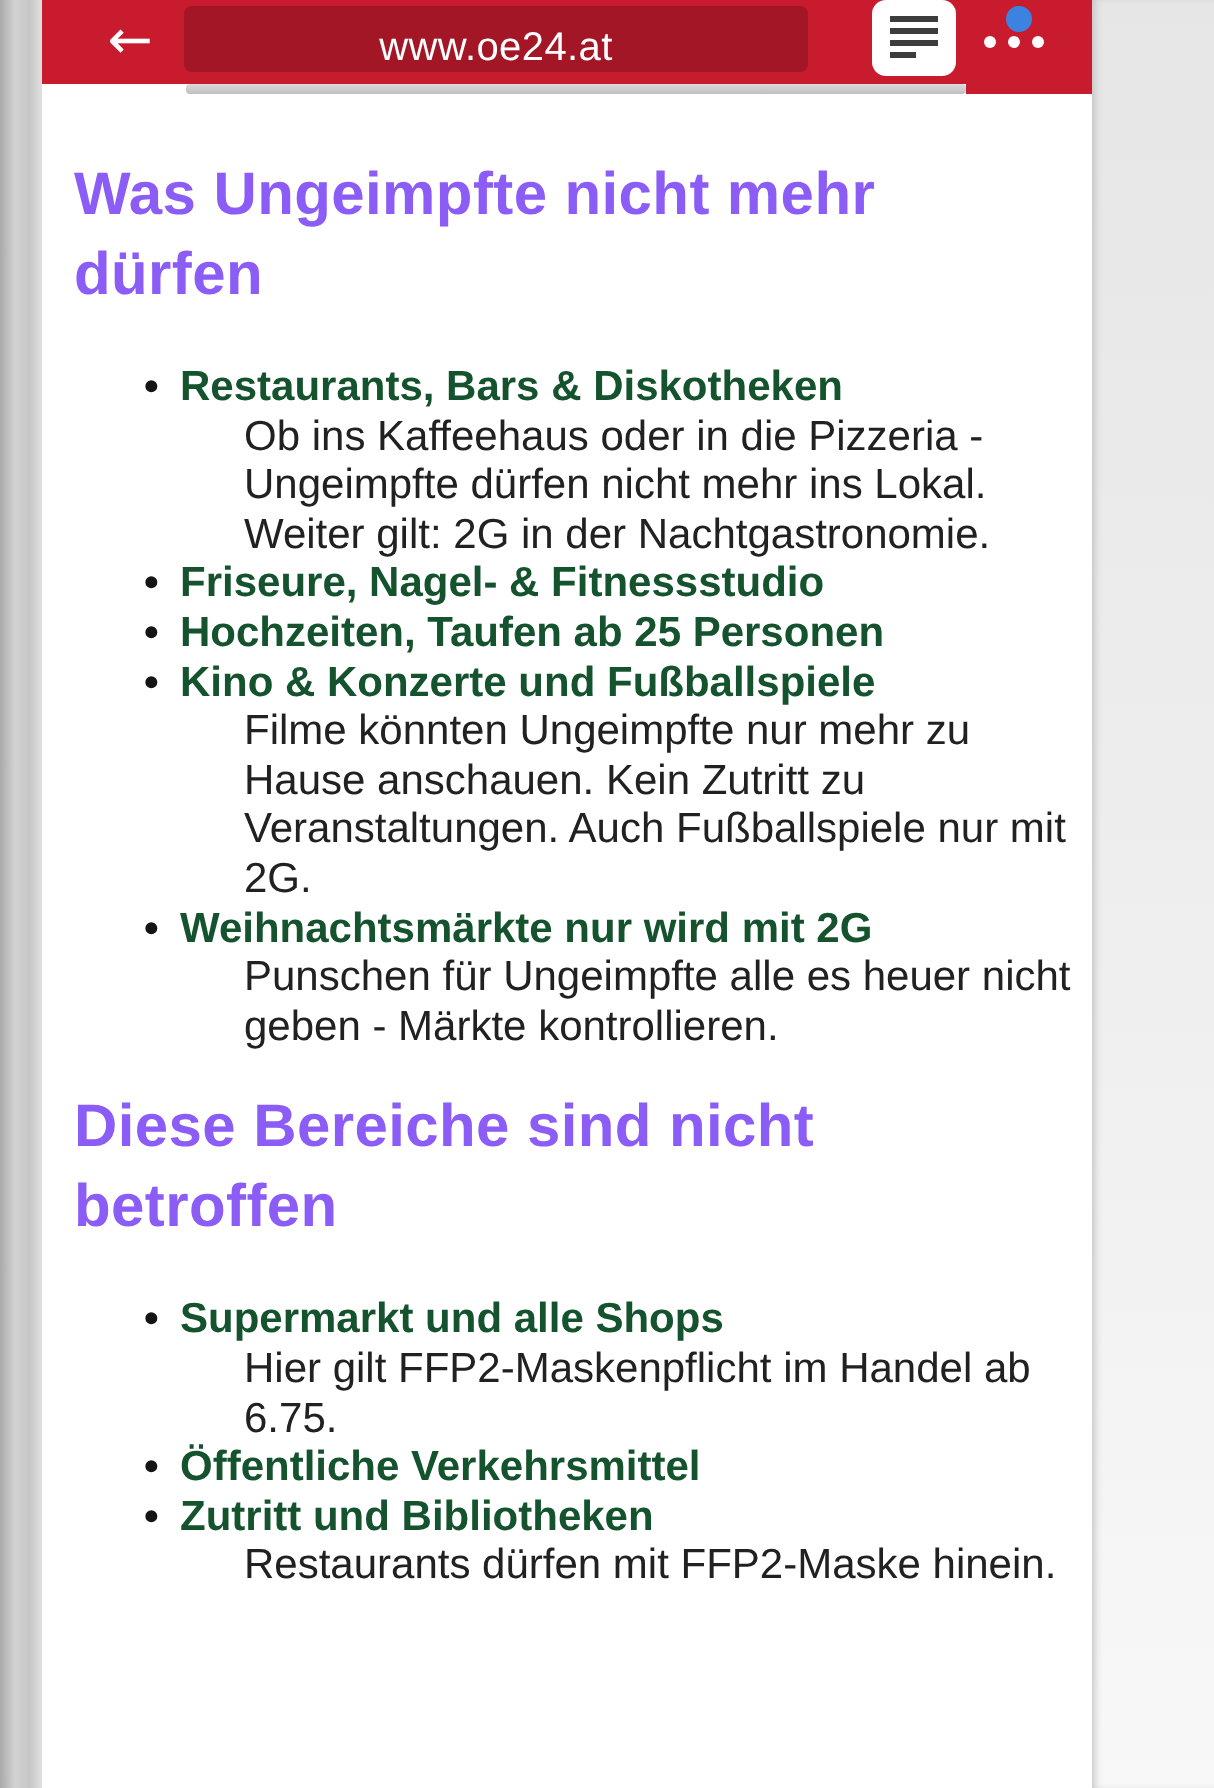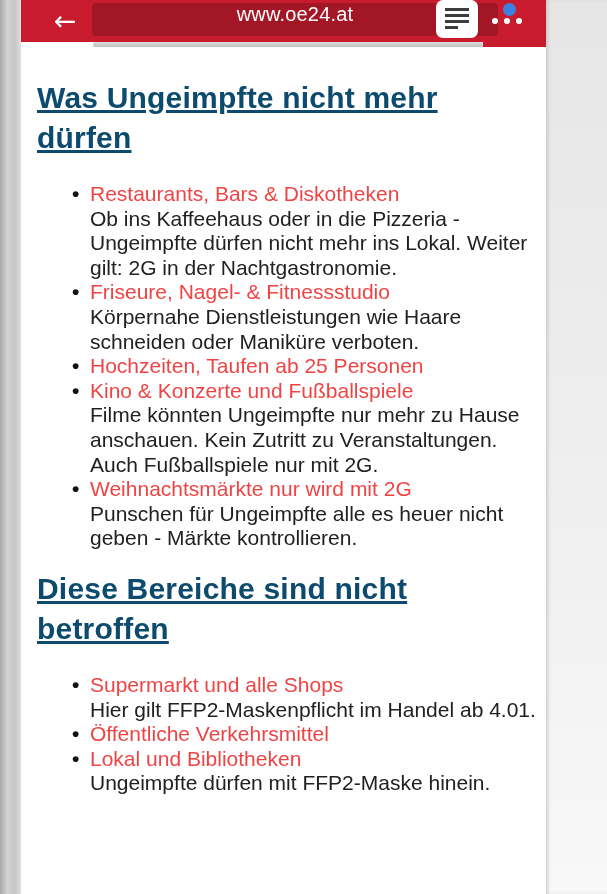--- a/index.html
+++ b/index.html
@@ -29,23 +29,23 @@
     position:absolute;left:21px;top:0;width:525px;height:42px;
     background:var(--toolbar-red);
   }
   .back-button{
     position:absolute;left:26px;top:0;width:36px;height:42px;
     display:flex;align-items:center;justify-content:center;
     color:#ffffff;font-family:"DejaVu Sans",sans-serif;font-size:27px;line-height:42px;
     cursor:pointer;
   }
   .url-pill{
-    position:absolute;left:71px;top:3px;width:406px;height:33px;
+    position:absolute;left:71px;top:3px;width:312px;height:33px;
     background:var(--pill-red);border-radius:4px;
-    display:flex;align-items:flex-start;justify-content:center;
+    display:flex;align-items:flex-end;justify-content:center;
   }
   .url-text{
     color:#ffffff;font-size:20px;letter-spacing:.2px;
   }
   .reader-button{
     position:absolute;left:415px;top:0px;width:42px;height:38px;
     background:#ffffff;border-radius:7px;
     display:flex;align-items:center;justify-content:center;
     cursor:pointer;
   }
@@ -67,37 +67,37 @@
   .header-remnant{
     position:absolute;left:483px;top:42px;width:63px;height:5px;
     background:var(--toolbar-red);
   }
   
   .content{
     position:absolute;left:37px;top:60px;width:510px;
     color:#212121;
   }
   .section-heading{
-    font-size:30px;font-weight:700;line-height:40px;color:#0c4a6e;
+    font-size:30px;font-weight:700;line-height:40px;color:#8b5cf6;
     letter-spacing:.2px;
-    margin:18px 0 24px 0;max-width:430px;text-decoration:underline;
+    margin:18px 0 24px 0;max-width:430px;
   }
   ul.bullet-list{
     list-style:none;margin:0;padding:0 0 0 53px;
   }
   ul.bullet-list li{
     position:relative;font-size:21px;line-height:24.6px;color:#212121;
   }
   ul.bullet-list li::before{
     content:"\2022";
     position:absolute;left:-18px;top:0;
     font-weight:700;color:#141414;
   }
-  .item-title{display:block;font-weight:400;color:#ef4444;}
-  .item-body{display:block;}
+  .item-title{display:block;font-weight:700;color:#14532d;}
+  .item-body{display:block;margin-left:32px;}
 </style>
 </head>
 <body>
 
 <div class="edge-left"></div>
 <div class="edge-right"></div>
 
 <div class="toolbar">
   <div class="back-button">
     <span>←</span>
@@ -128,41 +128,40 @@
 
 <div class="content">
     <h1 class="section-heading">Was Ungeimpfte nicht mehr dürfen</h1>
     <ul class="bullet-list">
       <li>
         <span class="item-title">Restaurants, Bars &amp; Diskotheken</span>
         <span class="item-body">Ob ins Kaffeehaus oder in die Pizzeria - Ungeimpfte dürfen nicht mehr ins Lokal. Weiter gilt: 2G in der Nachtgastronomie.</span>
       </li>
       <li>
         <span class="item-title">Friseure, Nagel- &amp; Fitnessstudio</span>
-        <span class="item-body">Körpernahe Dienstleistungen wie Haare schneiden oder Maniküre verboten.</span>
       </li>
       <li>
         <span class="item-title">Hochzeiten, Taufen ab 25 Personen</span>
       </li>
       <li>
         <span class="item-title">Kino &amp; Konzerte und Fußballspiele</span>
         <span class="item-body">Filme könnten Ungeimpfte nur mehr zu Hause anschauen. Kein Zutritt zu Veranstaltungen. Auch Fußballspiele nur mit 2G.</span>
       </li>
       <li>
         <span class="item-title">Weihnachtsmärkte nur wird mit 2G</span>
         <span class="item-body">Punschen für Ungeimpfte alle es heuer nicht geben - Märkte kontrollieren.</span>
       </li>
     </ul>
     <h1 class="section-heading">Diese Bereiche sind nicht betroffen</h1>
     <ul class="bullet-list">
       <li>
         <span class="item-title">Supermarkt und alle Shops</span>
-        <span class="item-body">Hier gilt FFP2-Maskenpflicht im Handel ab 4.01.</span>
+        <span class="item-body">Hier gilt FFP2-Maskenpflicht im Handel ab 6.75.</span>
       </li>
       <li>
         <span class="item-title">Öffentliche Verkehrsmittel</span>
       </li>
       <li>
-        <span class="item-title">Lokal und Bibliotheken</span>
-        <span class="item-body">Ungeimpfte dürfen mit FFP2-Maske hinein.</span>
+        <span class="item-title">Zutritt und Bibliotheken</span>
+        <span class="item-body">Restaurants dürfen mit FFP2-Maske hinein.</span>
       </li>
     </ul>
   </div>
 
 </body></html>

